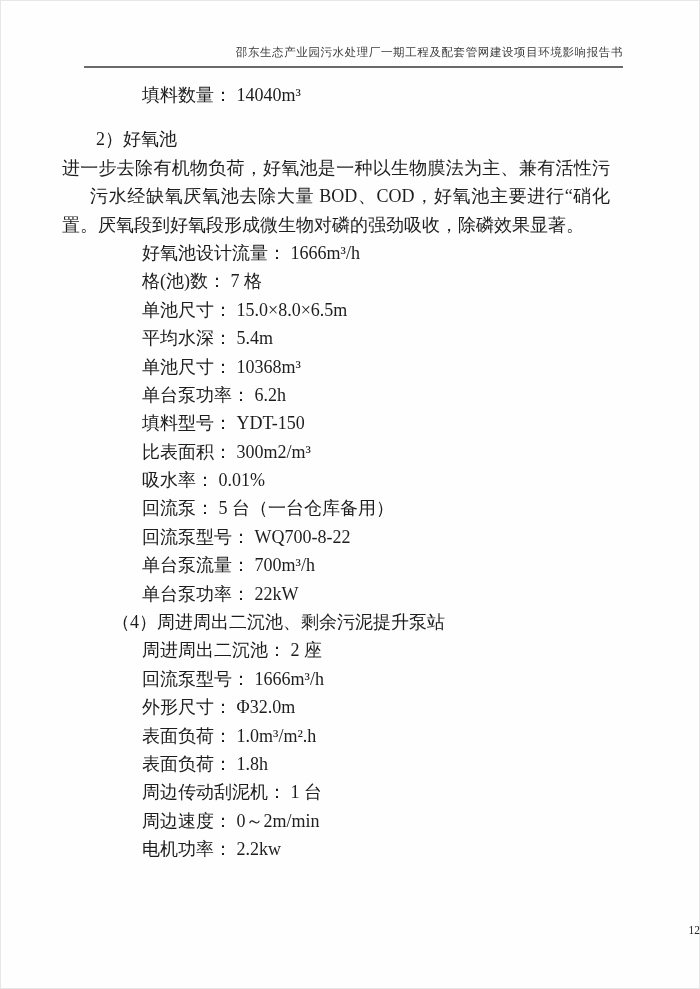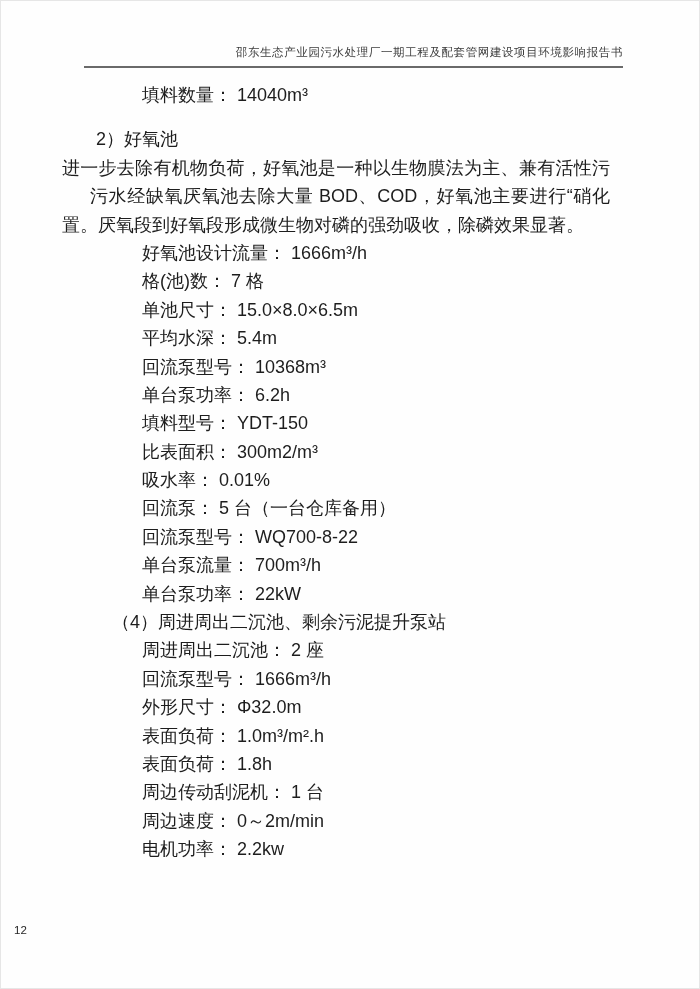--- a/index.html
+++ b/index.html
@@ -6,21 +6,21 @@
     margin: 0;
     padding: 0;
     background: #ffffff;
   }
   .page {
     position: relative;
     width: 700px;
     height: 989px;
     background: #fefefe;
     box-shadow: inset 0 0 0 1px #e6e6e6;
-    font-family: Liberation Sans, sans-serif;
+    font-family: Liberation Serif, serif;
     color: #1c1c1c;
     overflow: hidden;
   }
   .header-title {
     position: absolute;
     top: 45px;
     right: 77px;
     font-size: 11.5px;
     line-height: 14px;
     letter-spacing: 0.6px;
@@ -60,21 +60,21 @@
     text-align: justify;
     text-align-last: justify;
     overflow: hidden;
   }
   .p-last { }
   .page-number {
     position: absolute;
     top: 922px;
     left: 0;
     width: 700px;
-    text-align: left;
+    text-align: right;
     text-indent: 14px;
     font-size: 11.5px;
     line-height: 16px;
     color: #262626;
   }
 </style>
 </head>
 <body>
 
 <div class="page">
@@ -85,21 +85,21 @@
   <div class="content">
     <div class="line spec">填料数量： 14040m³</div>
     <div class="line h2">2）好氧池</div>
     <div class="line p-mid">进一步去除有机物负荷，好氧池是一种以生物膜法为主、兼有活性污泥法的生物处理装</div>
     <div class="line p-first">污水经缺氧厌氧池去除大量 BOD、COD，好氧池主要进行“硝化反应”和除磷，并</div>
     <div class="line p-last">置。厌氧段到好氧段形成微生物对磷的强劲吸收，除磷效果显著。</div>
     <div class="line spec">好氧池设计流量： 1666m³/h</div>
     <div class="line spec">格(池)数： 7 格</div>
     <div class="line spec">单池尺寸： 15.0×8.0×6.5m</div>
     <div class="line spec">平均水深： 5.4m</div>
-    <div class="line spec">回流泵型号： 10368m³</div>
+    <div class="line spec">单池尺寸： 10368m³</div>
     <div class="line spec">单台泵功率： 6.2h</div>
     <div class="line spec">填料型号： YDT-150</div>
     <div class="line spec">比表面积： 300m2/m³</div>
     <div class="line spec">吸水率： 0.01%</div>
     <div class="line spec">回流泵： 5 台（一台仓库备用）</div>
     <div class="line spec">回流泵型号： WQ700-8-22</div>
     <div class="line spec">单台泵流量： 700m³/h</div>
     <div class="line spec">单台泵功率： 22kW</div>
     <div class="line h4">（4）周进周出二沉池、剩余污泥提升泵站</div>
     <div class="line spec">周进周出二沉池： 2 座</div>

